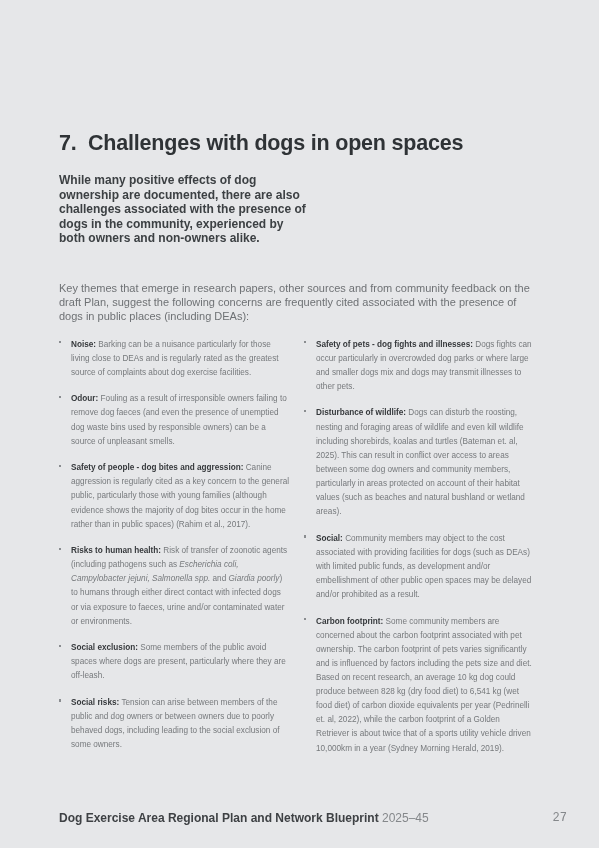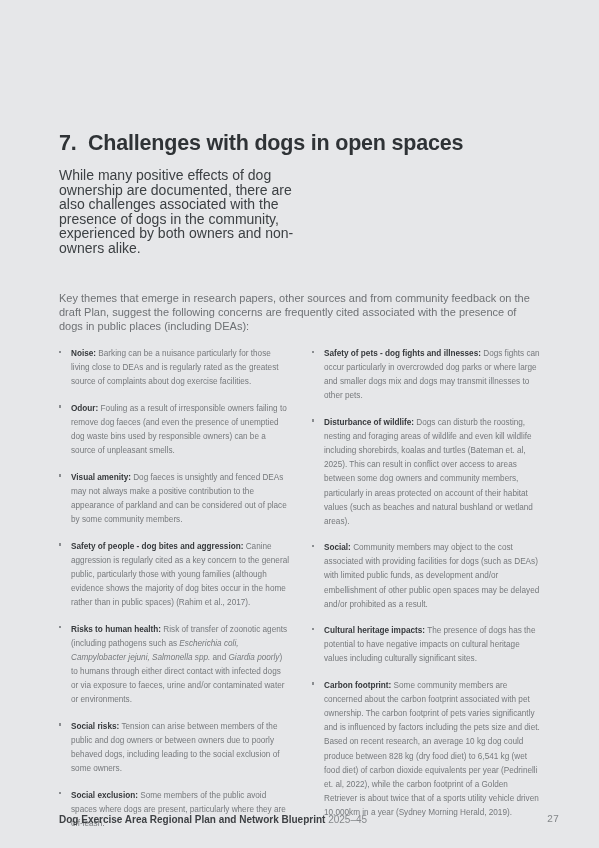--- a/index.html
+++ b/index.html
@@ -40,42 +40,42 @@
   .chapter-num {
     width: 29px;
     flex: 0 0 29px;
   }
   .chapter-title {
     flex: 1;
     margin-top: 43px;
   }
 
   .chapter-standfirst {
-    margin-top: 12px;
+    margin-top: 17px;
     color: #3c4043;
-    font-size: 14px;
-    font-weight: normal;
+    font-size: 12px;
+    font-weight: bold;
     line-height: 14.6px;
     max-width: 250px;
   }
 
   
   .intro {
     margin-top: 35px;
     color: #6e7174;
     font-size: 11px;
     line-height: 14.2px;
     max-width: 478px;
   }
 
   
   .columns {
     display: flex;
     margin-top: 14px;
-    gap: 12px;
+    gap: 4px;
   }
   .col {
     width: 240px;
     flex: 0 0 240px;
   }
   .col.right {
     padding-left: 1px;
   }
 
   .bullet {
@@ -109,26 +109,26 @@
     font-weight: bold;
   }
   .bullet-text i {
     font-style: italic;
   }
 
   
   .footer {
     position: absolute;
     left: 59px;
-    right: 40px;
+    right: 32px;
     bottom: 23px;
     display: flex;
     align-items: flex-start;
     justify-content: space-between;
-    font-size: 10px;
+    font-size: 12px;
   }
   .footer-left {
     color: #3e4144;
     font-weight: bold;
   }
   .footer-left .years {
     color: #85888b;
     font-weight: normal;
   }
   .footer-page {
@@ -158,55 +158,47 @@
           <div class="bullet">
             <span class="bullet-marker"></span>
             <span class="bullet-text"><b>Noise:</b> Barking can be a nuisance particularly for those living close to DEAs and is regularly rated as the greatest source of complaints about dog exercise facilities.</span>
           </div>
           <div class="bullet">
             <span class="bullet-marker"></span>
             <span class="bullet-text"><b>Odour:</b> Fouling as a result of irresponsible owners failing to remove dog faeces (and even the presence of unemptied dog waste bins used by responsible owners) can be a source of unpleasant smells.</span>
           </div>
           <div class="bullet">
             <span class="bullet-marker"></span>
-            <span class="bullet-text"><b>Visual amenity:</b> Dog faeces is unsightly and fenced DEAs may not always make a positive contribution to the appearance of parkland and can be considered out of place by some community members.</span>
-          </div>
-          <div class="bullet">
-            <span class="bullet-marker"></span>
             <span class="bullet-text"><b>Safety of people - dog bites and aggression:</b> Canine aggression is regularly cited as a key concern to the general public, particularly those with young families (although evidence shows the majority of dog bites occur in the home rather than in public spaces) (Rahim et al., 2017).</span>
           </div>
           <div class="bullet">
             <span class="bullet-marker"></span>
             <span class="bullet-text"><b>Risks to human health:</b> Risk of transfer of zoonotic agents (including pathogens such as <i>Escherichia coli, Campylobacter jejuni, Salmonella spp.</i> and <i>Giardia poorly</i>) to humans through either direct contact with infected dogs or via exposure to faeces, urine and/or contaminated water or environments.</span>
           </div>
           <div class="bullet">
             <span class="bullet-marker"></span>
+            <span class="bullet-text"><b>Social exclusion:</b> Some members of the public avoid spaces where dogs are present, particularly where they are off-leash.</span>
+          </div>
+          <div class="bullet">
+            <span class="bullet-marker"></span>
             <span class="bullet-text"><b>Social risks:</b> Tension can arise between members of the public and dog owners or between owners due to poorly behaved dogs, including leading to the social exclusion of some owners.</span>
-          </div>
-          <div class="bullet">
-            <span class="bullet-marker"></span>
-            <span class="bullet-text"><b>Social exclusion:</b> Some members of the public avoid spaces where dogs are present, particularly where they are off-leash.</span>
           </div>
         </div>
       <div class="col right" id="right-col">
           <div class="bullet">
             <span class="bullet-marker"></span>
             <span class="bullet-text"><b>Safety of pets - dog fights and illnesses:</b> Dogs fights can occur particularly in overcrowded dog parks or where large and smaller dogs mix and dogs may transmit illnesses to other pets.</span>
           </div>
           <div class="bullet">
             <span class="bullet-marker"></span>
             <span class="bullet-text"><b>Disturbance of wildlife:</b> Dogs can disturb the roosting, nesting and foraging areas of wildlife and even kill wildlife including shorebirds, koalas and turtles (Bateman et. al, 2025). This can result in conflict over access to areas between some dog owners and community members, particularly in areas protected on account of their habitat values (such as beaches and natural bushland or wetland areas).</span>
           </div>
           <div class="bullet">
             <span class="bullet-marker"></span>
             <span class="bullet-text"><b>Social:</b> Community members may object to the cost associated with providing facilities for dogs (such as DEAs) with limited public funds, as development and/or embellishment of other public open spaces may be delayed and/or prohibited as a result.</span>
-          </div>
-          <div class="bullet">
-            <span class="bullet-marker"></span>
-            <span class="bullet-text"><b>Cultural heritage impacts:</b> The presence of dogs has the potential to have negative impacts on cultural heritage values including culturally significant sites.</span>
           </div>
           <div class="bullet">
             <span class="bullet-marker"></span>
             <span class="bullet-text"><b>Carbon footprint:</b> Some community members are concerned about the carbon footprint associated with pet ownership. The carbon footprint of pets varies significantly and is influenced by factors including the pets size and diet. Based on recent research, an average 10 kg dog could produce between 828 kg (dry food diet) to 6,541 kg (wet food diet) of carbon dioxide equivalents per year (Pedrinelli et. al, 2022), while the carbon footprint of a Golden Retriever is about twice that of a sports utility vehicle driven 10,000km in a year (Sydney Morning Herald, 2019).</span>
           </div>
         </div>
     </div>
 
   </div>
 

